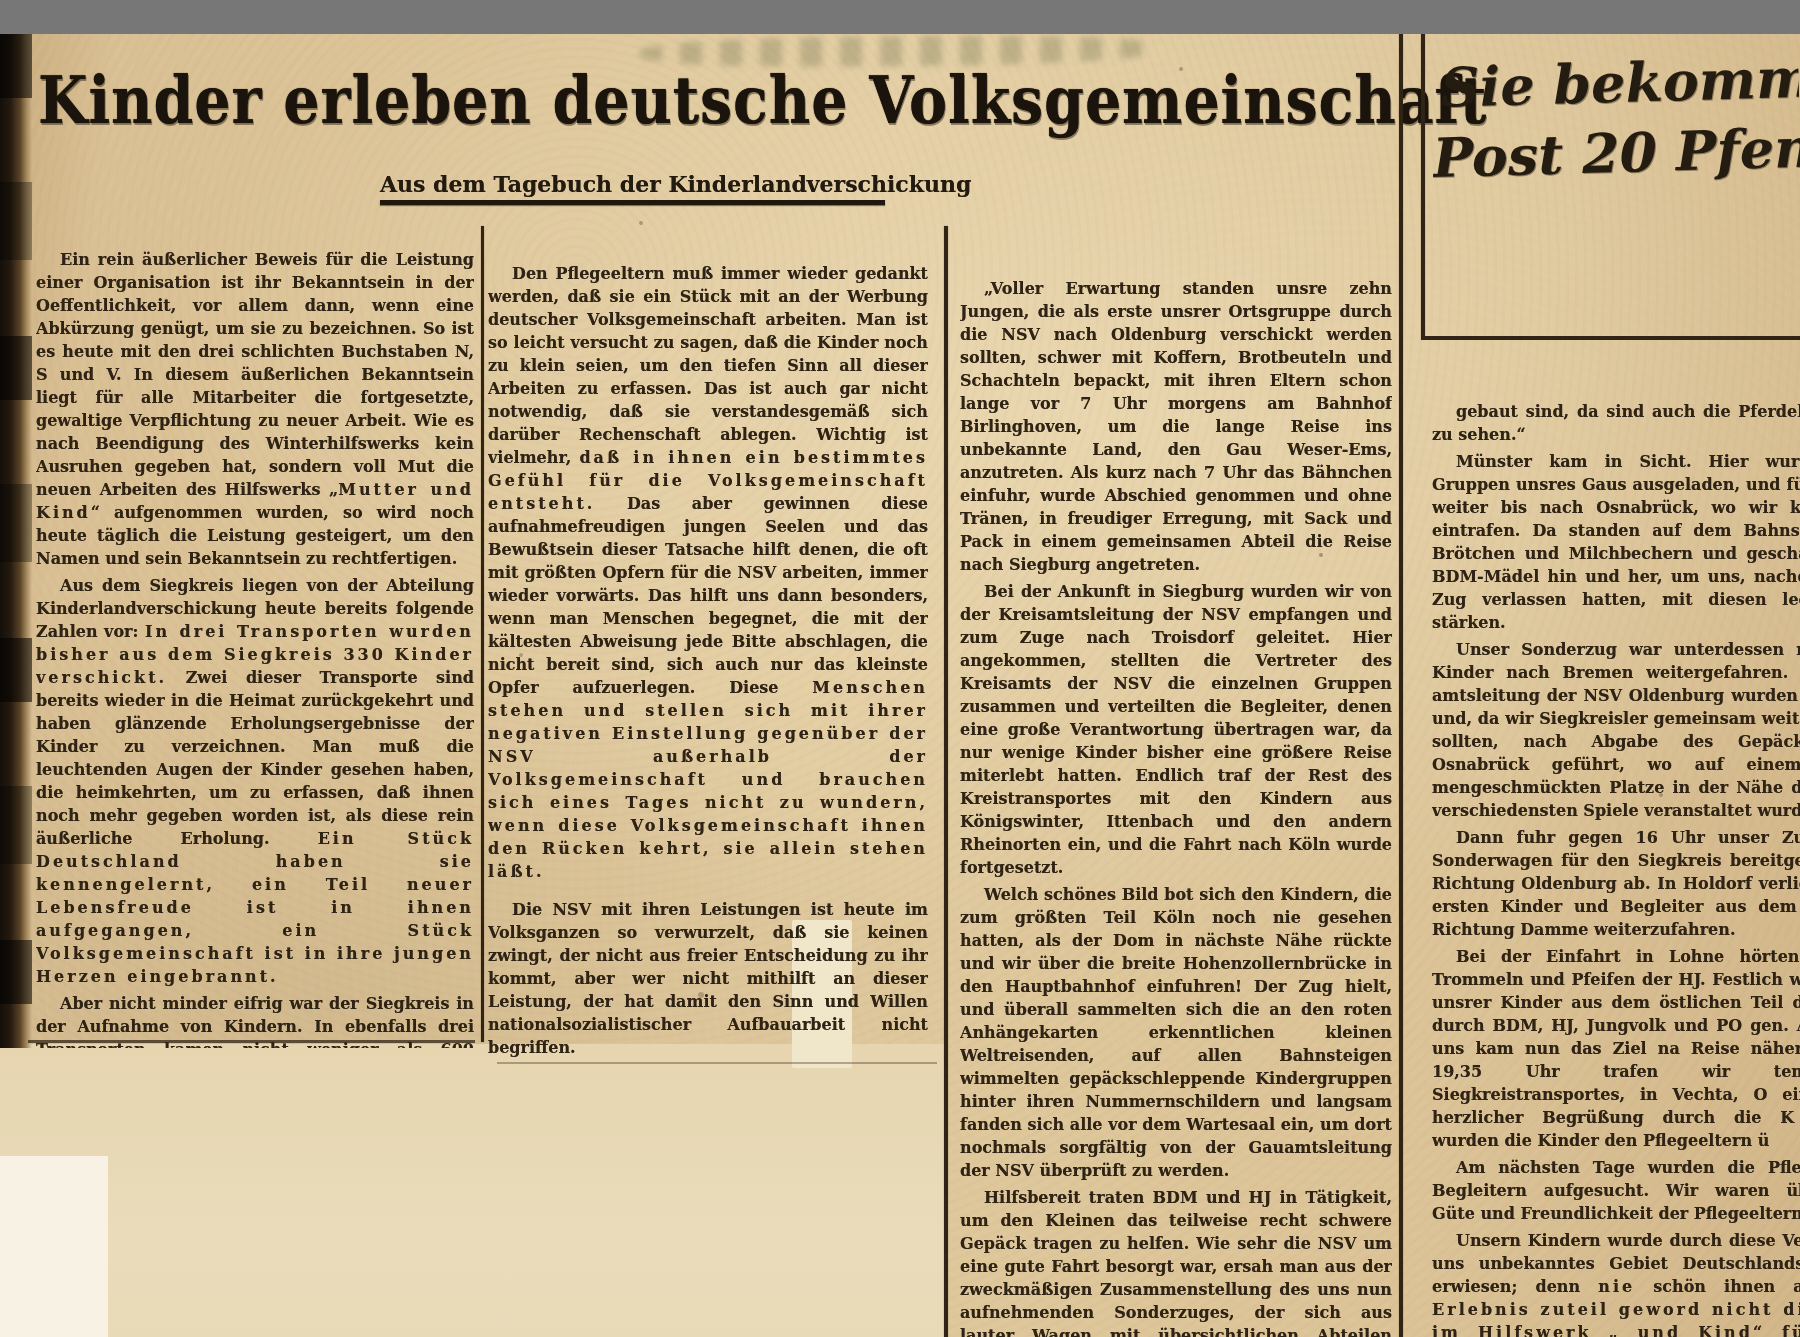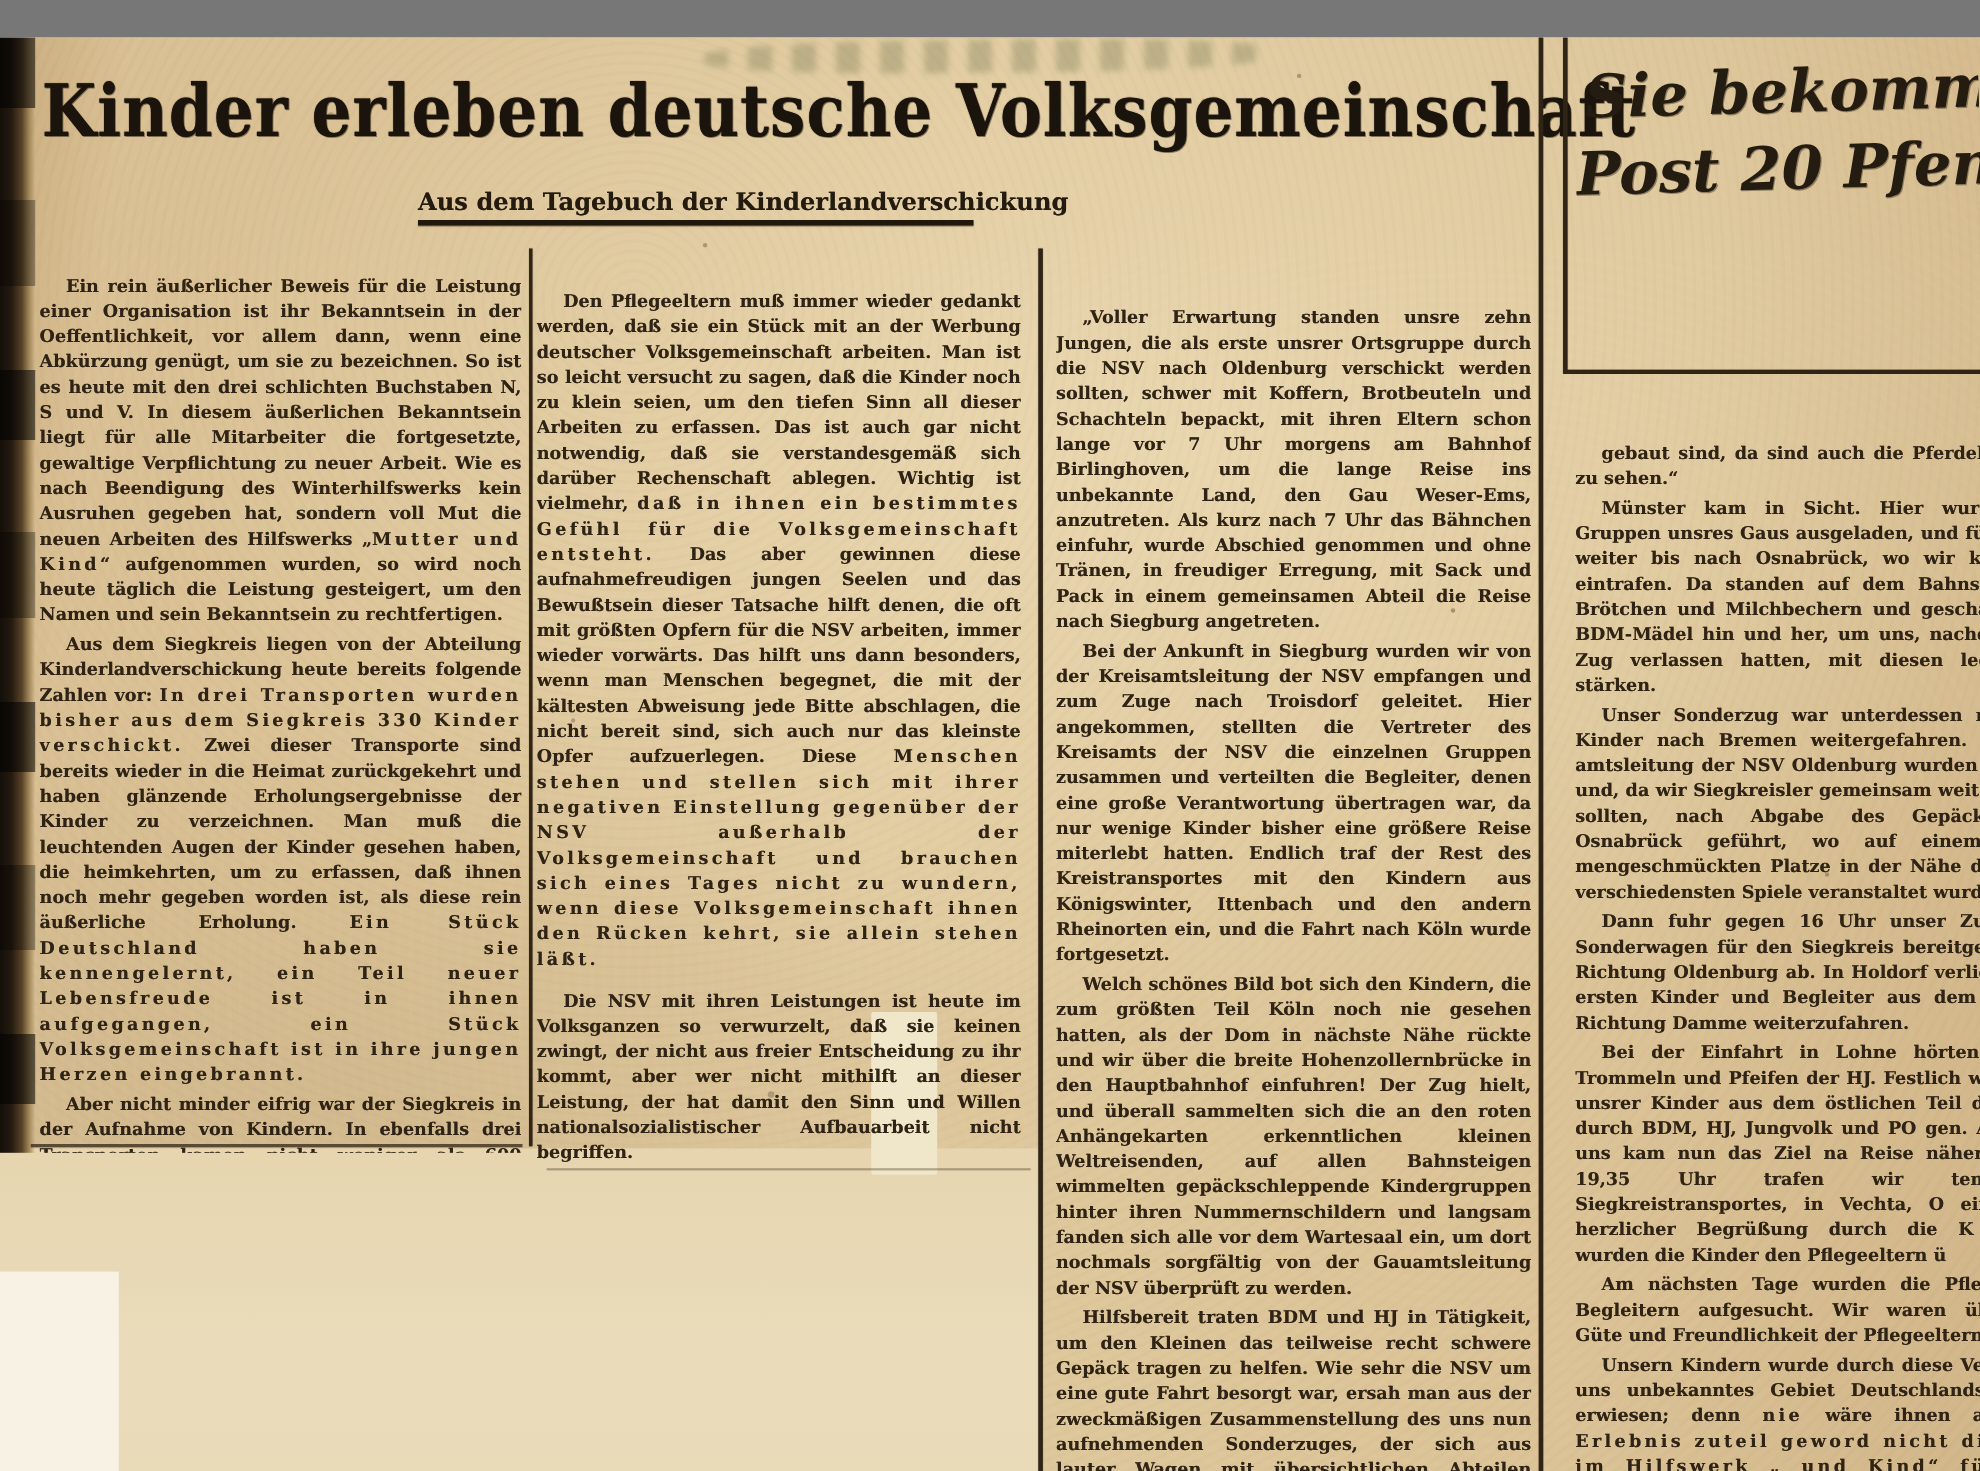--- a/index.html
+++ b/index.html
@@ -111,15 +111,15 @@
       <p><span>Welch schönes Bild bot sich den Kindern, die zum größten Teil Köln noch nie gesehen hatten, als der Dom in nächste Nähe rückte und wir über die breite Hohenzollernbrücke in den Hauptbahnhof einfuhren! Der Zug hielt, und überall sammelten sich die an den roten Anhängekarten erkenntlichen kleinen Weltreisenden, auf allen Bahnsteigen wimmelten gepäckschleppende Kindergruppen hinter ihren Nummernschildern und langsam fanden sich alle vor dem Wartesaal ein, um dort nochmals sorgfältig von der Gauamtsleitung der NSV überprüft zu werden.</span></p>
       <p><span>Hilfsbereit traten BDM und HJ in Tätigkeit, um den Kleinen das teilweise recht schwere Gepäck tragen zu helfen. Wie sehr die NSV um eine gute Fahrt besorgt war, ersah man aus der zweckmäßigen Zusammenstellung des uns nun aufnehmenden Sonderzuges, der sich aus lauter Wagen mit übersichtlichen Abteilen zusammensetzte.</span></p>
     </div>
   <div class="col c4">
       <p><span>gebaut sind, da sind auch die Pferdeköpfe an zu sehen.“</span></p>
       <p><span>Münster kam in Sicht. Hier wurden die Gruppen unsres Gaus ausgeladen, und für uns es weiter bis nach Osnabrück, wo wir kurz Uhr eintrafen. Da standen auf dem Bahnsteig mit Brötchen und Milchbechern und geschäftig die BDM-Mädel hin und her, um uns, nachdem den Zug verlassen hatten, mit diesen leckren S stärken.</span></p>
       <p><span>Unser Sonderzug war unterdessen mit dem Kinder nach Bremen weitergefahren. Von der amtsleitung der NSV Oldenburg wurden begrüßt und, da wir Siegkreisler gemeinsam weiterfahren sollten, nach Abgabe des Gepäck Stadt Osnabrück geführt, wo auf einem schön mengeschmückten Platze in der Nähe des Bahn verschiedensten Spiele veranstaltet wurden.</span></p>
       <p><span>Dann fuhr gegen 16 Uhr unser Zug, in d Sonderwagen für den Siegkreis bereitgestellt in Richtung Oldenburg ab. In Holdorf verließen die ersten Kinder und Begleiter aus dem Sieg in Richtung Damme weiterzufahren.</span></p>
       <p><span>Bei der Einfahrt in Lohne hörten wir sc Trommeln und Pfeifen der HJ. Festlich w ein Teil unsrer Kinder aus dem östlichen Teil d kreises durch BDM, HJ, Jungvolk und PO gen. Auch für uns kam nun das Ziel na Reise näher: Gegen 19,35 Uhr trafen wir ten des Siegkreistransportes, in Vechta, O ein. Nach herzlicher Begrüßung durch die K leitung wurden die Kinder den Pflegeeltern ü</span></p>
       <p><span>Am nächsten Tage wurden die Pflegeeltern Begleitern aufgesucht. Wir waren überrasch Güte und Freundlichkeit der Pflegeeltern.</span></p>
-      <p><span>Unsern Kindern wurde durch diese Versch ein uns unbekanntes Gebiet Deutschlands Dienst erwiesen; denn </span><span class="sperr">nie</span><span> wäre ihnen </span><span class="sperr">artiges Erlebnis zuteil geword nicht die NSV im Hilfswerk „ und Kind“ für den deutschen und das deutsche Mädel besorgt</span></p>
+      <p><span>Unsern Kindern wurde durch diese Versch ein uns unbekanntes Gebiet Deutschlands Dienst erwiesen; denn </span><span class="sperr">nie</span><span> schön ihnen </span><span class="sperr">artiges Erlebnis zuteil geword nicht die NSV im Hilfswerk „ und Kind“ für den deutschen und das deutsche Mädel besorgt</span></p>
     </div>
 </div>
 
 </body></html>

